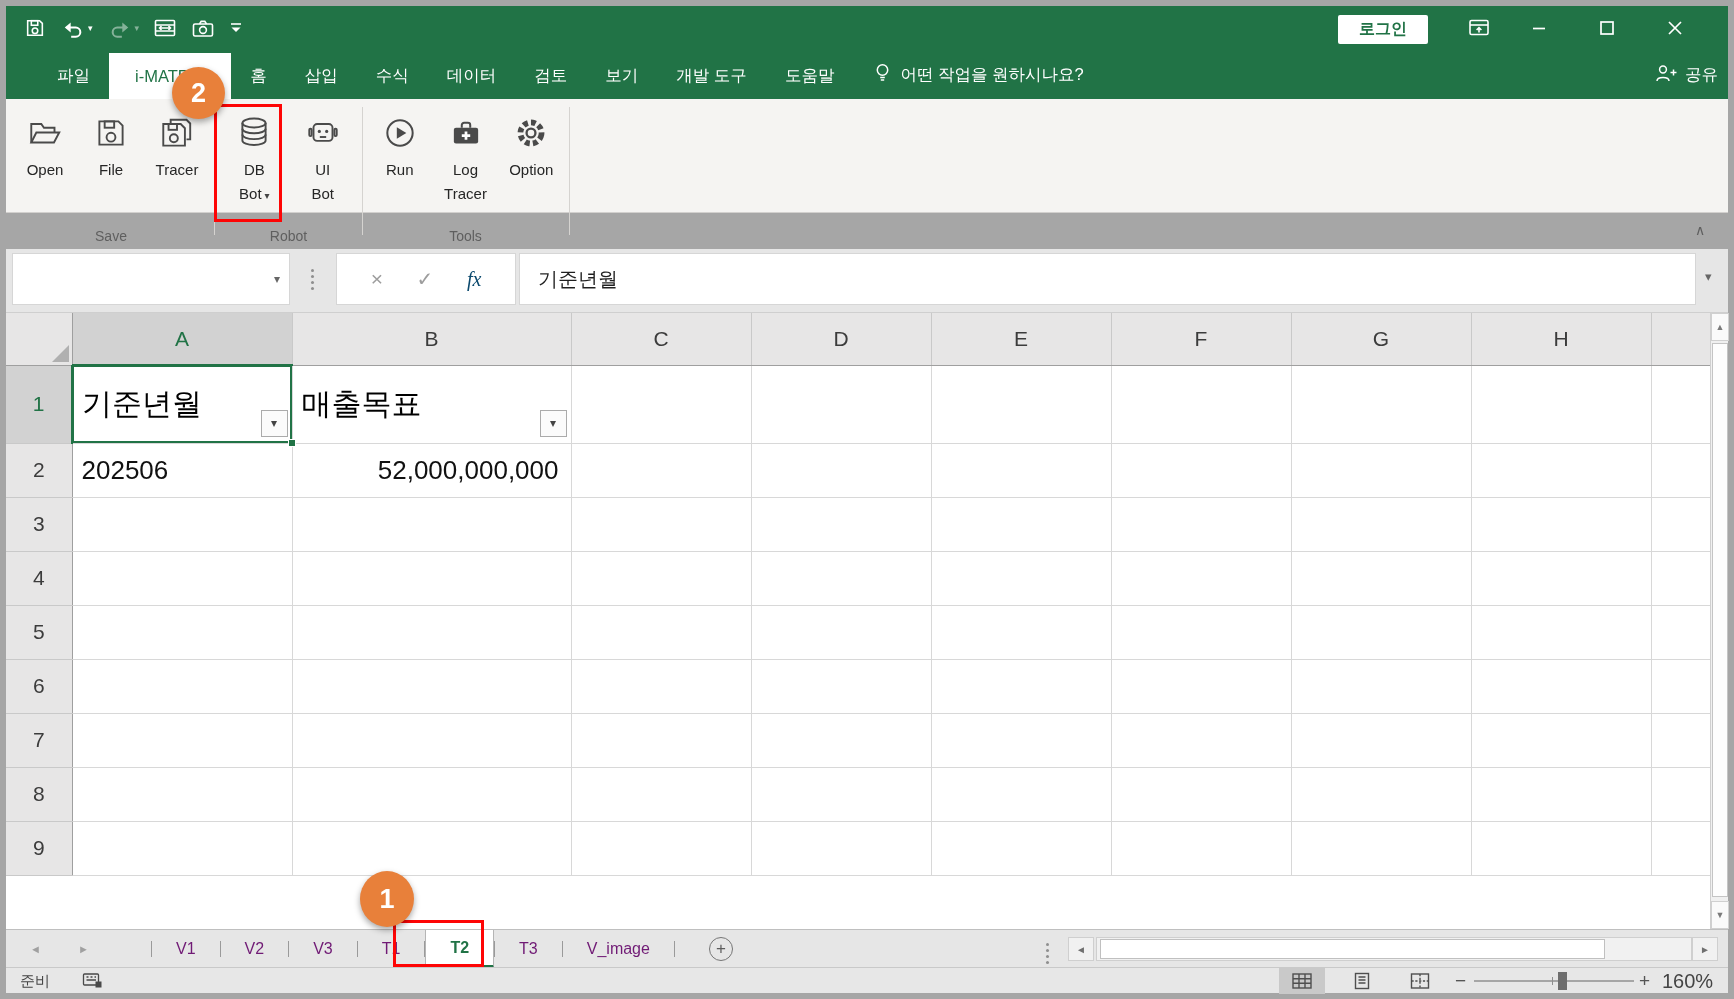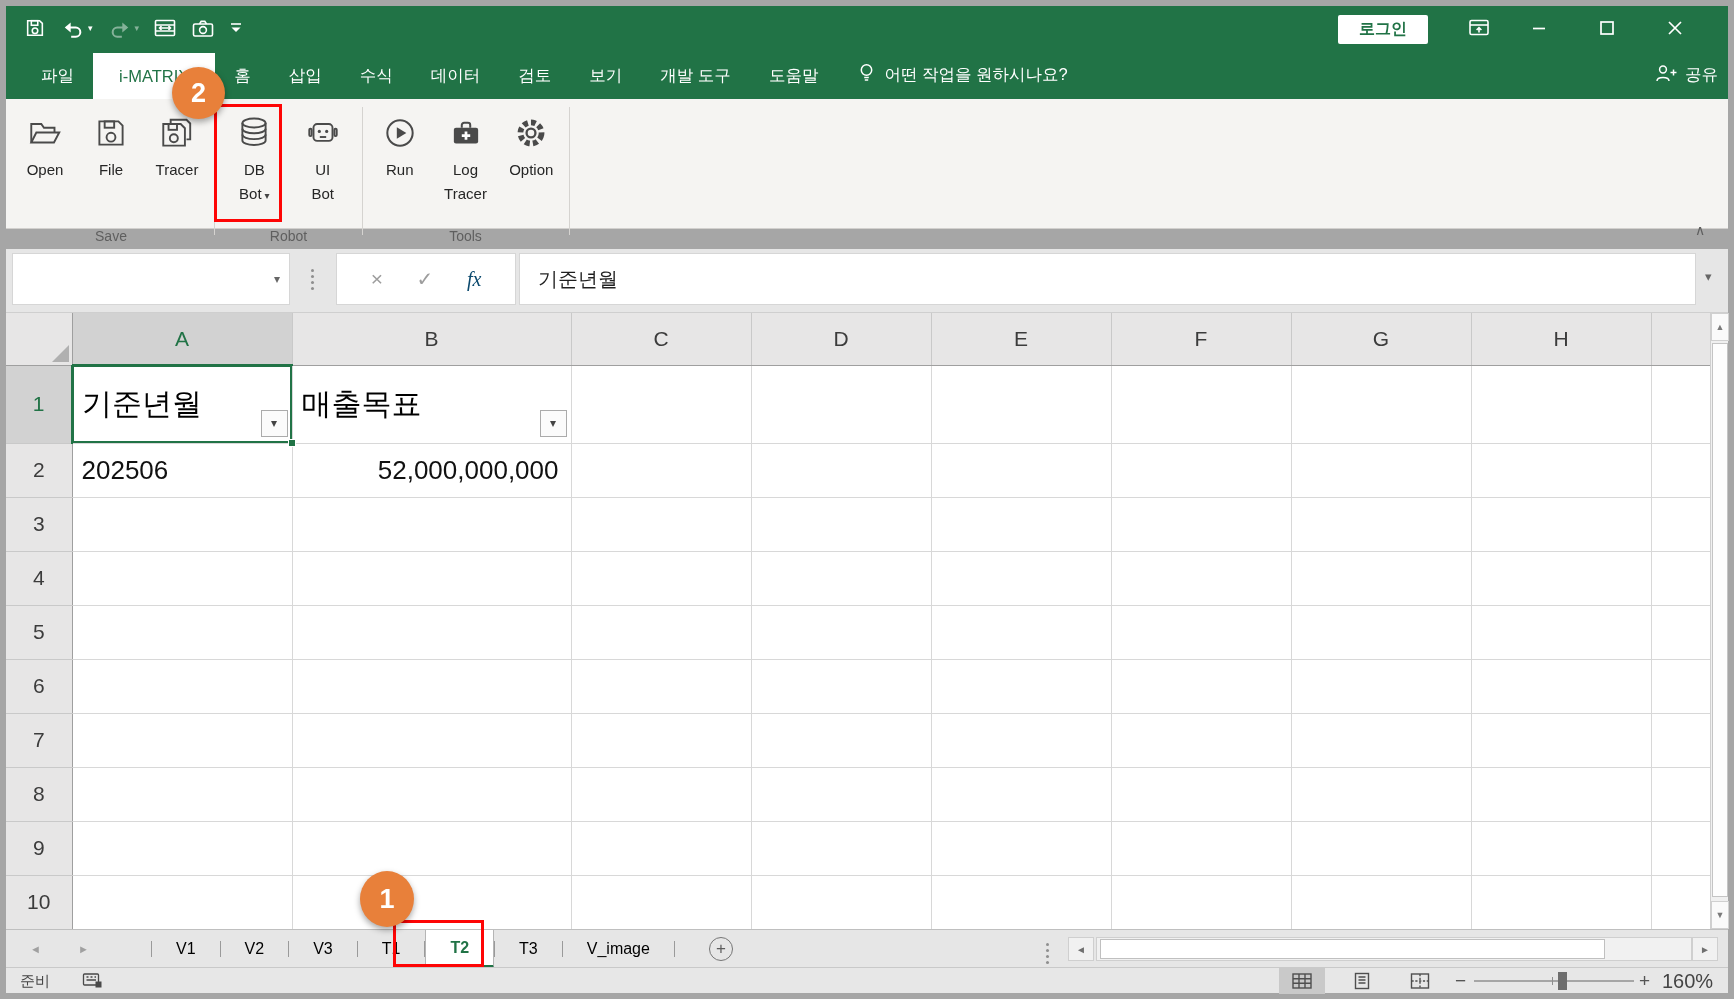--- a/index.html
+++ b/index.html
@@ -13,28 +13,28 @@
   .qicon{display:flex;align-items:center;color:#fff}
   .qicon svg{display:block}
   .dim{opacity:.45}
   .tinycaret{font-size:9px;color:#fff;margin-left:2px}
   .wtitle{position:absolute;left:0;right:0;text-align:center;color:#fff;font-size:17px}
   .loginbtn{position:absolute;left:1332px;top:9px;width:90px;height:29px;background:#fff;color:#217346;font-weight:bold;font-size:16px;display:flex;align-items:center;justify-content:center;border-radius:2px}
   .winctl{position:absolute;top:0;height:44px;display:flex;align-items:center;justify-content:center;width:46px;color:#fff}
 
   
   .tabrow{left:6px;top:50px;width:1722px;height:49px;background:#217346;display:flex;align-items:stretch}
-  #rtabs{display:flex;align-items:stretch;padding-left:16px}
+  #rtabs{display:flex;align-items:stretch;padding-left:32px}
   .rtab{display:flex;align-items:center;padding:0 19px;margin-top:3px;color:#fff;font-size:16.5px;cursor:pointer}
   .rtab.active{background:#fff;color:#217346;padding:0 26px}
   .tellme{display:flex;align-items:center;color:#fff;font-size:16.5px;gap:8px;padding-left:20px}
   .share{position:absolute;right:16px;top:50px;height:49px;display:flex;align-items:center;gap:7px;color:#fff;font-size:16.5px}
 
   
-  .ribbon{left:6px;top:99px;width:1722px;height:130px;background:#f5f4f2;border-bottom:1px solid #d2d0ce}
+  .ribbon{left:6px;top:99px;width:1722px;height:114px;background:#f5f4f2;border-bottom:1px solid #d2d0ce}
   .rgroup{position:absolute;top:0;height:150px}
   .rbtns{display:flex;justify-content:space-evenly;align-items:flex-start;width:100%;padding-top:15px}
   .rbtn{display:flex;flex-direction:column;align-items:center;min-width:58px;cursor:pointer}
   .ricon svg{display:block}
   .l1,.l2{font-size:15px;color:#262626;line-height:20px;margin-top:4px;white-space:nowrap}
   .l1{margin-top:8px}
   .caret{font-size:10px;color:#444;margin-left:3px}
   .glabel{position:absolute;bottom:5px;width:100%;text-align:center;font-size:14px;color:#5f5f5f}
   .gdiv{position:absolute;top:8px;width:1px;height:128px;background:#d5d3d0}
   .collapse{position:absolute;left:1695px;top:222px;font-size:14px;color:#5f5f5f}
@@ -73,21 +73,21 @@
   
   .vscroll{position:absolute;left:1704px;top:0;width:18px;height:616px;background:#f0f0f0;border-left:1px solid #cfcfcf}
   .vbtn{position:absolute;left:0;width:18px;height:28px;background:#fafafa;border:1px solid #d0d0d0;color:#7a7a7a;font-size:9px;display:flex;align-items:center;justify-content:center;cursor:pointer}
   .vthumb{position:absolute;left:1px;top:30px;width:16px;height:554px;background:#fdfdfd;border:1px solid #c4c4c4;cursor:grab}
 
   
   .tabbar{left:6px;top:929px;width:1722px;height:38px;background:#e6e6e6;border-top:1px solid #bfbfbf}
   .tnav{position:absolute;top:0;height:38px;display:flex;align-items:center;color:#a0a0a0;font-size:11px;cursor:pointer}
   #stabs{position:absolute;left:145px;top:0;height:38px;display:flex;align-items:stretch}
   .tsep{width:1px;height:16px;background:#9a9a9a;align-self:center}
-  .stab{display:flex;align-items:center;padding:0 24px;font-size:16px;color:#000000;cursor:pointer}
+  .stab{display:flex;align-items:center;padding:0 24px;font-size:16px;color:#701a75;cursor:pointer}
   .stab.active{background:#fff;color:#217346;font-weight:bold;border-left:1px solid #b5b5b5;border-right:1px solid #b5b5b5;border-bottom:3px solid #217346}
   .addsheet{position:absolute;left:703px;top:7px;width:24px;height:24px;border:1.5px solid #767676;border-radius:50%;color:#5d5d5d;font-size:17px;display:flex;align-items:center;justify-content:center;cursor:pointer}
   .hsb-larr{position:absolute;left:1062px;top:7px;width:26px;height:24px;background:#f1f1f1;border:1px solid #cfcfcf;color:#6f6f6f;font-size:10px;display:flex;align-items:center;justify-content:center;cursor:pointer}
   .hsb-track{position:absolute;left:1090px;top:7px;width:596px;height:24px;background:#f1f1f1;border:1px solid #cfcfcf}
   .hsb-thumb{position:absolute;left:3px;top:1px;width:505px;height:20px;background:#fff;border:1px solid #c0c0c0;cursor:grab}
   .hsb-rarr{position:absolute;left:1686px;top:7px;width:26px;height:24px;background:#f1f1f1;border:1px solid #cfcfcf;color:#6f6f6f;font-size:10px;display:flex;align-items:center;justify-content:center;cursor:pointer}
   .hdots{position:absolute;left:1040px;top:13px}
 
   
   .statusbar{left:6px;top:967px;width:1722px;height:26px;background:#e7e7e7;border-top:1px solid #c9c9c9}
@@ -476,32 +476,20 @@
             <td></td>
             <td></td>
             <td></td>
             <td></td>
             <td></td>
             <td></td>
             <td></td>
             <td></td>
             <td></td>
           </tr>
-          <tr class="">
-            <th class="rowhdr">10</th>
-            <td></td>
-            <td></td>
-            <td></td>
-            <td></td>
-            <td></td>
-            <td></td>
-            <td></td>
-            <td></td>
-            <td></td>
-          </tr>
         </tbody>
       </table>
     <div class="vscroll">
       <div class="vbtn" style="top:0">▲</div>
       <div class="vthumb"></div>
       <div class="vbtn" style="bottom:0">▼</div>
     </div>
   </div>
 
   <div class="abs tabbar">

